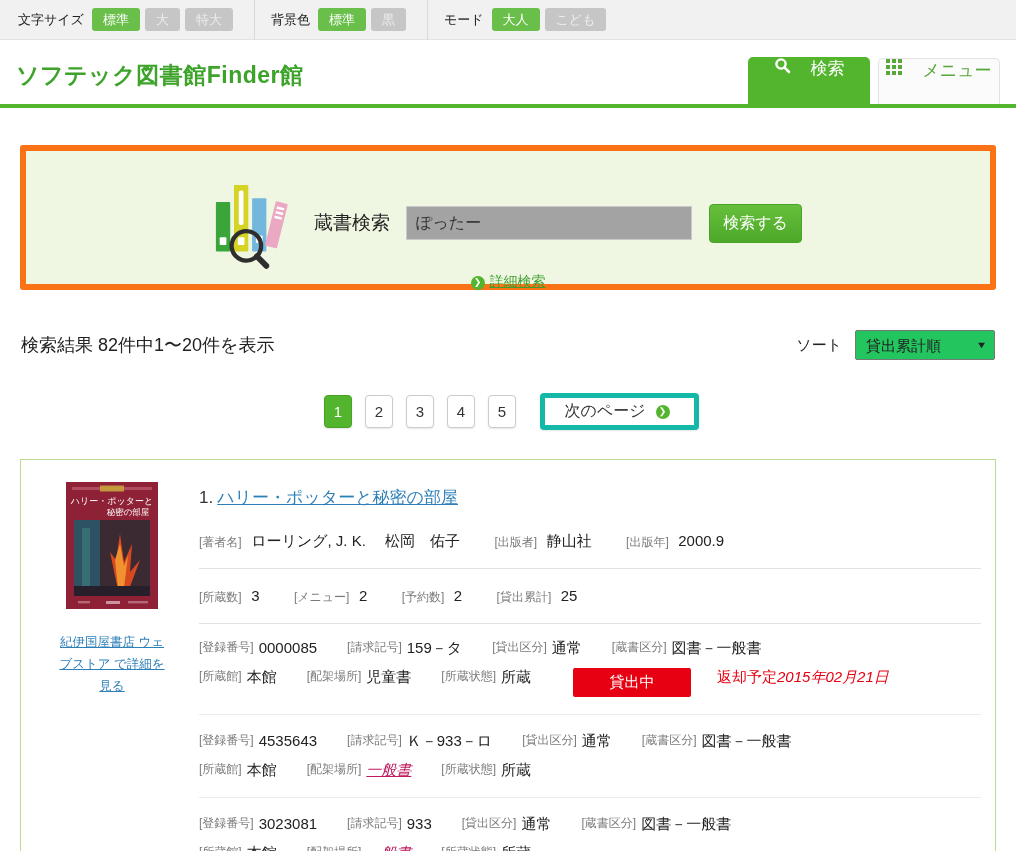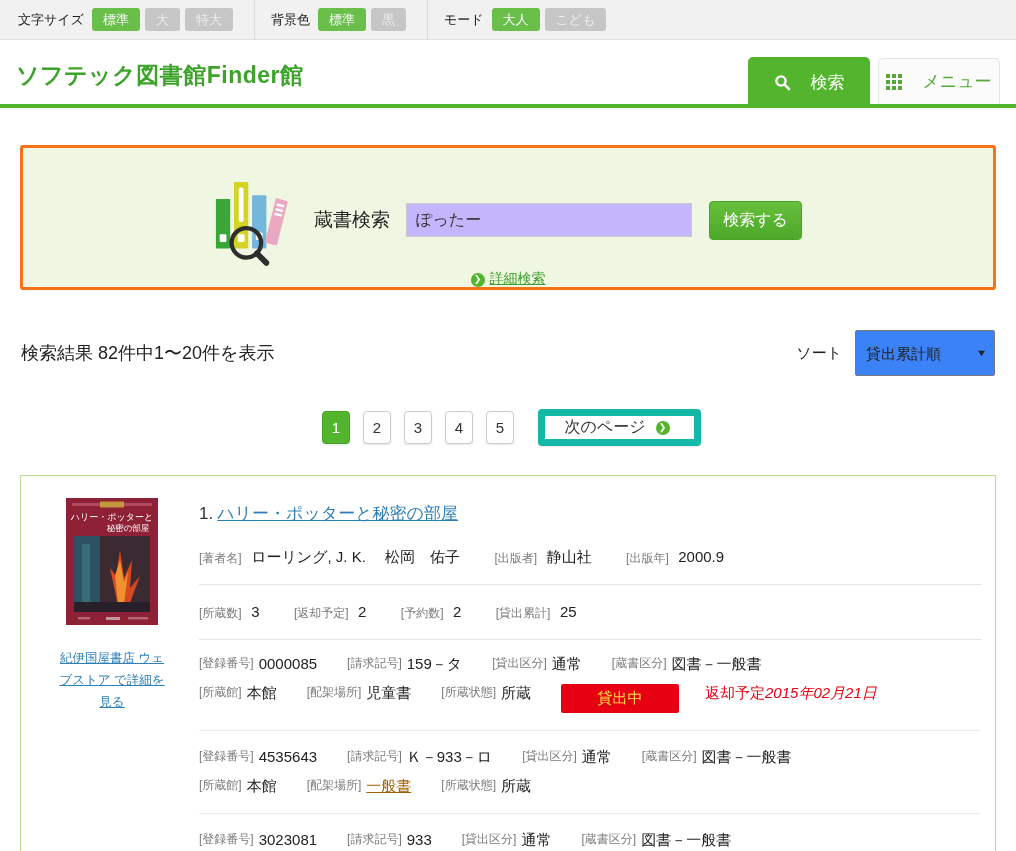--- a/index.html
+++ b/index.html
@@ -26,41 +26,41 @@
   .tb-sep { width:1px; height:40px; background:#dadada; margin:0 16px; }
 
   
   .header { position:relative; height:64px; background:#fff; }
   .site-title {
     position:absolute; left:16px; top:20px; margin:0;
     font-size:23px; font-weight:bold; color:#3da32b; letter-spacing:0.5px;
   }
   .tabs { position:absolute; right:16px; bottom:-4px; display:flex; align-items:flex-end; gap:8px; }
   .tab {
-    display:flex; align-items:center; justify-content:center; gap:20px;
+    display:flex; justify-content:center; gap:20px;
     width:122px; cursor:pointer; border-radius:5px 5px 0 0;
     font-size:17px;
   }
   .tab.active { height:51px; background:#53b42e; color:#fff; }
   .tab.inactive {
     height:46px; margin-bottom:4px; background:#fbfbfb;
     border:1px solid #e3e3e3; border-bottom:none; color:#57a839;
   }
   .green-rule { height:4px; background:#53b42e; }
 
   
   .search-panel {
     margin:37px 20px 0; height:145px;
-    background:#eff7e2; border:3px solid #f97316; border-radius:3px;
+    background:#eff7e2; border:6px solid #f97316; border-radius:3px;
   }
   .sp-row { display:flex; align-items:center; justify-content:center; padding-top:26px; }
   .books-icon { width:80px; height:92px; flex-shrink:0; }
   .sp-label { font-size:19px; color:#222; margin:0 16px 0 20px; }
   .search-input {
-    width:286px; height:34px; border:1px solid #c9c9c9; background:#c4b5fd;
+    width:286px; height:34px; border:1px solid #c9c9c9; background:#a3a3a3;
     font-family:inherit; font-size:16px; padding:0 9px; color:#333;
   }
   .search-btn {
     margin-left:17px; width:93px; height:39px;
     background:linear-gradient(#66c03c,#4ea829); border:1px solid #49a326; border-radius:4px;
     color:#fff; font-family:inherit; font-size:16px; cursor:pointer;
   }
   .adv-row { text-align:center; margin-top:4px; font-size:14px; }
   .circle-arrow {
     display:inline-flex; align-items:center; justify-content:center;
@@ -70,41 +70,41 @@
   .adv-link { color:#3f9e2f; text-decoration:underline; cursor:pointer;font-family:Liberation Mono, monospace; }
 
   
   .results-bar { margin:40px 21px 0; display:flex; justify-content:space-between; align-items:center; }
   .results-summary { font-size:18px; color:#222; }
   .sort-box { display:flex; align-items:center; }
   .sort-label { font-size:15px; color:#222; margin-right:13px; }
   .select-wrap { position:relative; }
   .sort-select {
     appearance:none; -webkit-appearance:none;
-    width:140px; height:46px; border:1px solid #777; border-radius:2px; background:#3b82f6;
+    width:140px; height:30px; border:1px solid #777; border-radius:2px; background:#22c55e;
     font-family:inherit; font-size:15px; color:#222; padding:0 28px 0 10px; cursor:pointer;
   }
   .select-wrap::after {
     content:"▼"; position:absolute; right:9px; top:50%; transform:translateY(-50%) scaleX(1.3);
     font-size:9px; color:#222; pointer-events:none;
   }
 
   
   .pagination { margin-top:33px; display:flex; justify-content:center; align-items:center; }
   .pg {
     min-width:28px; height:33px; margin:0 6.5px; padding:0 7px;
     display:flex; align-items:center; justify-content:center;
     background:#fff; border:1px solid #ccc; border-radius:4px;
     box-shadow:0 1px 2px rgba(0,0,0,.10); font-size:15px; color:#333; cursor:pointer;
   }
   .pg.active { background:#53b42e; border-color:#46a324; color:#fff; }
   .next-btn {
     margin-left:18px; height:37px; padding:0 19px;
     display:flex; align-items:center; gap:10px;
-    background:#fff; border:7px solid #14b8a6; border-radius:4px;
+    background:#fff; border:5px solid #14b8a6; border-radius:4px;
     box-shadow:0 1px 2px rgba(0,0,0,.10); font-size:16px; color:#333; cursor:pointer;
   }
 
   
   .result-panel {
     margin:29px 20px 0; border:1px solid #bcdb92; background:#fff;
     display:flex; padding:22px 14px 0 30px; height:600px;
   }
   .cover-col { width:122px; margin-right:26px; flex-shrink:0; text-align:center; }
   .cover { width:92px; height:127px; margin:0 auto; display:block; }
@@ -115,30 +115,30 @@
   }
   .detail-col { flex:1; min-width:0; }
 
   .title-row { margin:4px 0 20px; font-size:17px; }
   .rank { color:#333; margin-right:4px; }
   .title-link { color:#2d7fb8; text-decoration:underline; cursor:pointer; }
 
   .field-row { margin:12px 0; line-height:1.5; }
   .fl { font-size:12px; color:#7b7b7b; margin-right:5px; }
   .fv { font-size:15px; color:#222; margin-right:30px; }
-  .fv.link { color:#a16207; text-decoration:underline; cursor:pointer; }
+  .fv.link { color:#be185d; text-decoration:underline; cursor:pointer;font-style:italic; }
 
   .sep { border:none; border-top:1px solid #e2e2e2; margin:15px 0; }
   .sep-light { border:none; border-top:1px solid #f0e9e9; margin:17px 0; }
 
   .copy-line { margin:10px 0; display:flex; flex-wrap:wrap; }
   .loan-badge {
     display:inline-flex; align-items:center; justify-content:center;
-    width:118px; height:29px; margin-left:0; border-radius:2px;
-    background:#e60012; color:#fde047; font-size:15px;
+    width:118px; height:29px; margin-left:12px; border-radius:2px;
+    background:#e60012; color:#ffffff; font-size:15px;
   }
   .due { color:#e60012; font-size:15px; margin-left:26px; }
   .due-date { margin-left:0;font-style:italic; }
 </style>
 </head>
 <body>
 
 <div class="topbar">
   <div class="tb-group">
     <span class="tb-label">文字サイズ</span>
@@ -276,21 +276,21 @@
       <span class="fv">静山社</span>
       <span class="fl">[出版年]</span>
       <span class="fv">2000.9</span>
     </div>
 
     <hr class="sep">
 
     <div class="field-row">
       <span class="fl">[所蔵数]</span>
       <span class="fv">3</span>
-      <span class="fl">[返却予定]</span>
+      <span class="fl">[メニュー]</span>
       <span class="fv">2</span>
       <span class="fl">[予約数]</span>
       <span class="fv">2</span>
       <span class="fl">[貸出累計]</span>
       <span class="fv">25</span>
     </div>
 
     <hr class="sep">
 
     <div>

